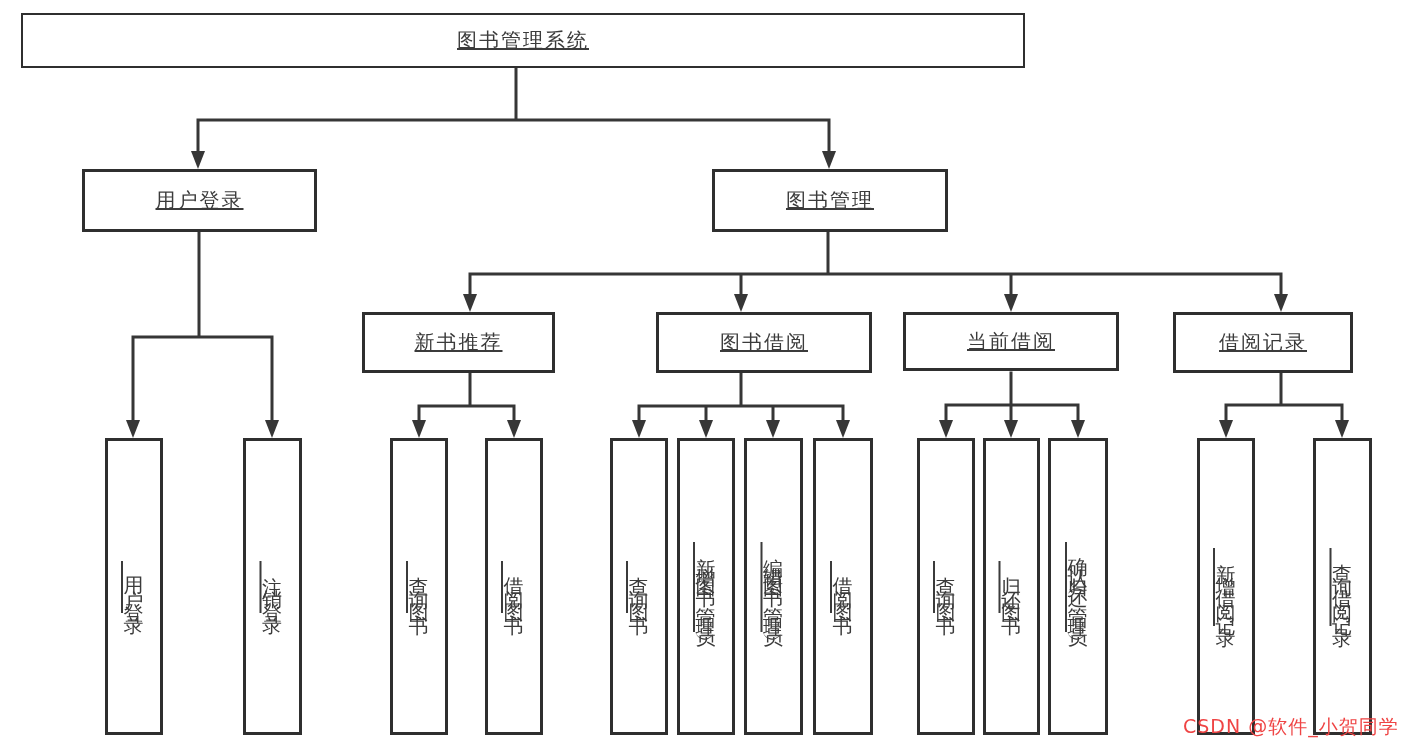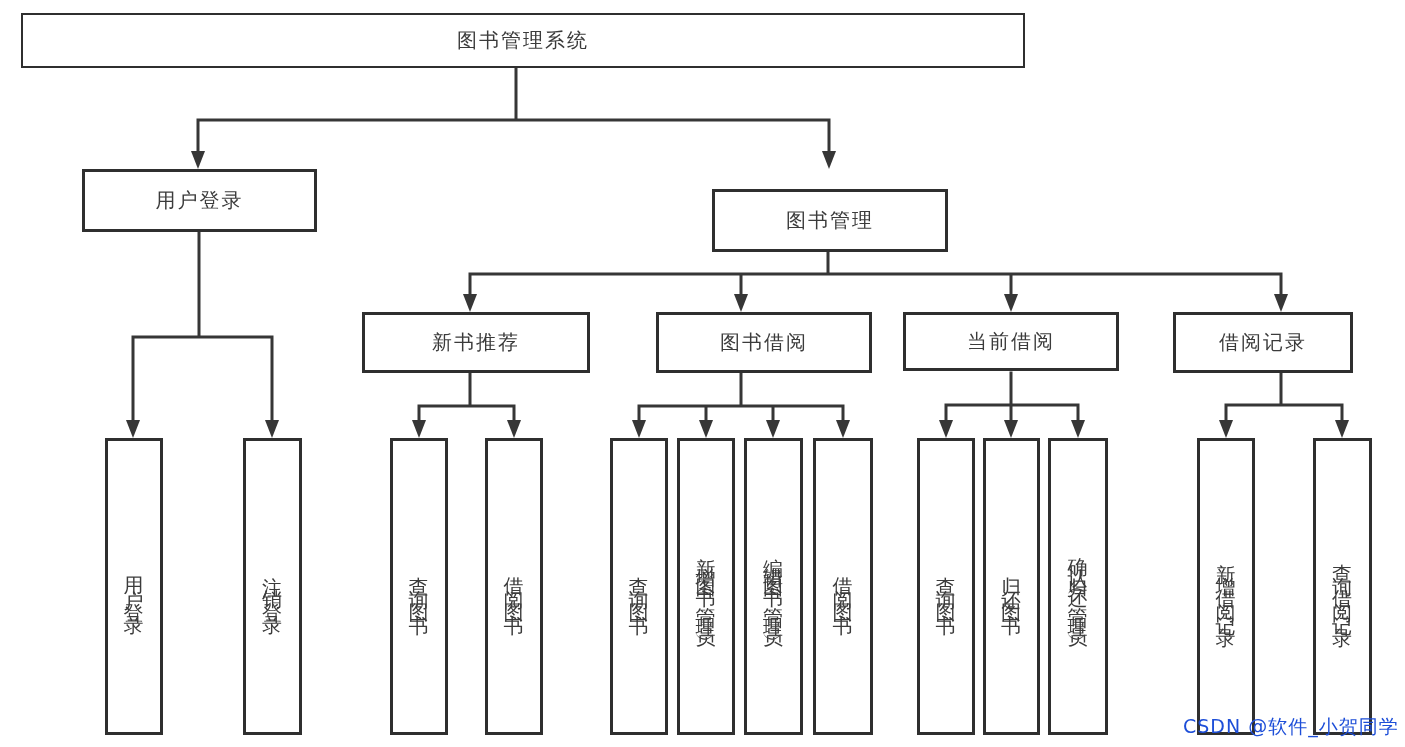--- a/index.html
+++ b/index.html
@@ -28,36 +28,37 @@
     box-sizing: border-box;
     background: #ffffff;
     border: 3px solid #2f2f2f;
     display: flex;
     align-items: center;
     justify-content: center;
     font-size: 20px;
     letter-spacing: 2px;
     color: #3b3b3b;
     white-space: nowrap;
+    text-decoration: underline;
   }
   .node.root  { border-width: 2.5px; }
   .node.leaf {
     writing-mode: vertical-rl;
     text-orientation: mixed;
     letter-spacing: 13px;
     line-height: 1;
   }
   .node.leaf.tight { letter-spacing: 10px; }
   .watermark {
     position: absolute;
     left: 1183px;
     top: 714px;
     font-size: 19px;
     letter-spacing: 1px;
-    color: #1d4ed8;
+    color: #ef4444;
     z-index: 5;
     white-space: nowrap;
   }
 </style>
 </head>
 <body>
 
 <div class="canvas">
 
   <svg class="connectors" viewBox="0 0 1405 747" xmlns="http://www.w3.org/2000/svg">
@@ -93,25 +94,25 @@
     </g>
   </svg>
 
   <div class="node root" style="left:21px; top:13px; width:1004px; height:55px;">
     <span>图书管理系统</span>
   </div>
 
   <div class="node" style="left:82px; top:169px; width:235px; height:63px;">
     <span>用户登录</span>
   </div>
-  <div class="node" style="left:712px; top:169px; width:236px; height:63px;margin-top:20px;">
+  <div class="node" style="left:712px; top:169px; width:236px; height:63px;">
     <span>图书管理</span>
   </div>
 
-  <div class="node" style="left:362px; top:312px; width:228px; height:61px;">
+  <div class="node" style="left:362px; top:312px; width:193px; height:61px;">
     <span>新书推荐</span>
   </div>
   <div class="node" style="left:633px; top:312px; width:216px; height:61px;margin-left:23px;">
     <span>图书借阅</span>
   </div>
   <div class="node" style="left:903px; top:312px; width:216px; height:59px;">
     <span>当前借阅</span>
   </div>
   <div class="node" style="left:1173px; top:312px; width:180px; height:61px;">
     <span>借阅记录</span>

